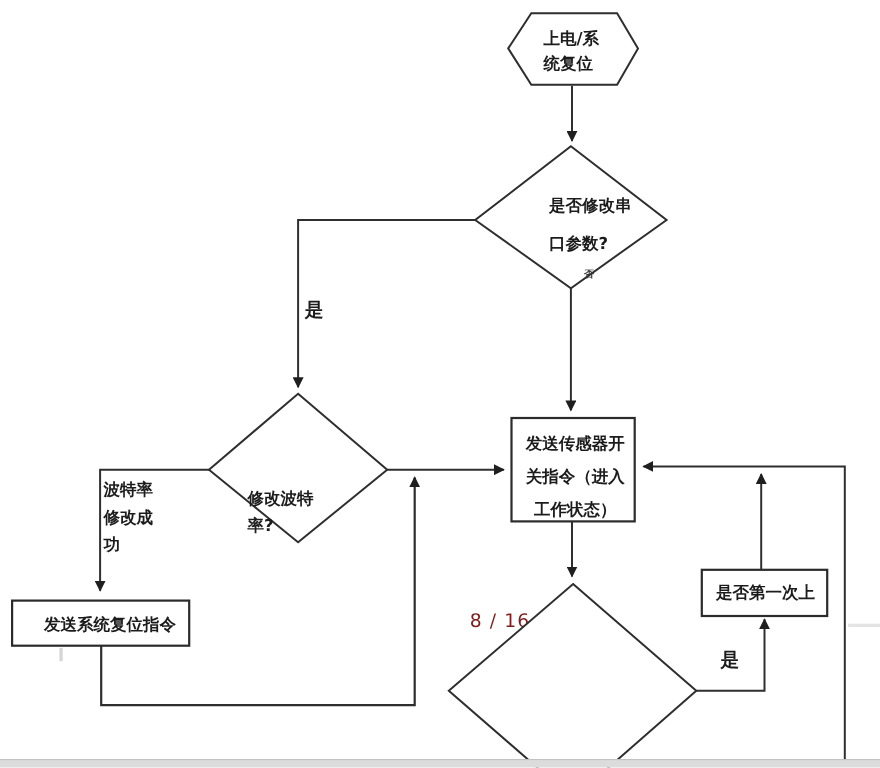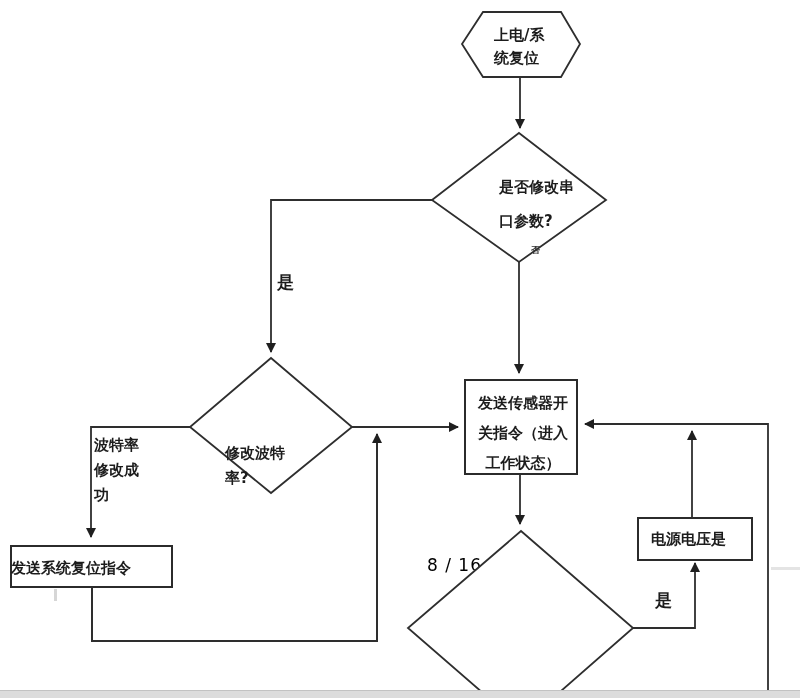--- a/index.html
+++ b/index.html
@@ -14,35 +14,35 @@
     position:absolute;z-index:3;
     white-space:pre-line;
     font-size:15px;font-weight:bold;
     line-height:25px;color:#1c1c1c;
   }
   .edge-label{font-size:17px;line-height:20px;}
   .lbl-start{left:494px;top:24px;line-height:23px;}
   .lbl-serial{left:499px;top:170px;line-height:34px;}
   .lbl-baud{left:225px;top:400px;line-height:25px;margin-top:41px;}
   .lbl-sensor{left:478px;top:388px;line-height:30px;text-align:center;}
-  .lbl-reset{left:11px;top:557px;line-height:22px;}
+  .lbl-reset{left:40px;top:557px;line-height:22px;}
   .lbl-calib{left:651px;top:528px;line-height:22px;}
   .lbl-power{left:472px;top:580px;line-height:26px;}
   .lbl-yes-serial{left:277px;top:272px;}
   .lbl-yes-power{left:655px;top:590px;}
   .lbl-not-mod{left:352px;top:374px;}
   .lbl-mod-ok{left:94px;top:433px;}
   .lbl-no-clip{
     left:531px;top:245px;width:9px;height:9px;overflow:hidden;
     font-size:9px;line-height:11px;color:#333;z-index:3;
   }
   .page-indicator{
     position:absolute;left:427px;top:555px;z-index:1;
     font-size:17px;font-weight:normal;letter-spacing:1px;
-    color:#000000;white-space:pre;
+    color:#7f1d1d;white-space:pre;
   }
   .bottom-bar{
     position:absolute;left:0;bottom:0;width:800px;height:7px;z-index:4;
     background:#dcdcdc;border-top:1px solid #c2c2c2;
   }
   .gray-line-right{
     position:absolute;left:771px;top:567px;width:29px;height:3px;
     background:#e4e4e4;z-index:1;
   }
   .gray-tick{
@@ -90,21 +90,21 @@
   <div class="label lbl-start">上电/系
 统复位</div>
   <div class="label lbl-serial">是否修改串
 口参数?</div>
   <div class="label lbl-baud">修改波特
 率?</div>
   <div class="label lbl-sensor">发送传感器开
 关指令（进入
 工作状态）</div>
   <div class="label lbl-reset">发送系统复位指令</div>
-  <div class="label lbl-calib">电源电压是</div>
+  <div class="label lbl-calib">是否第一次上</div>
 
   <div class="label edge-label lbl-yes-serial">是</div>
   <div class="label edge-label lbl-yes-power">是</div>
   <div class="label lbl-mod-ok">波特率
 修改成
 功</div>
   <div class="label lbl-no-clip">否</div>
 
   <div class="bottom-bar"></div>
 </div>

